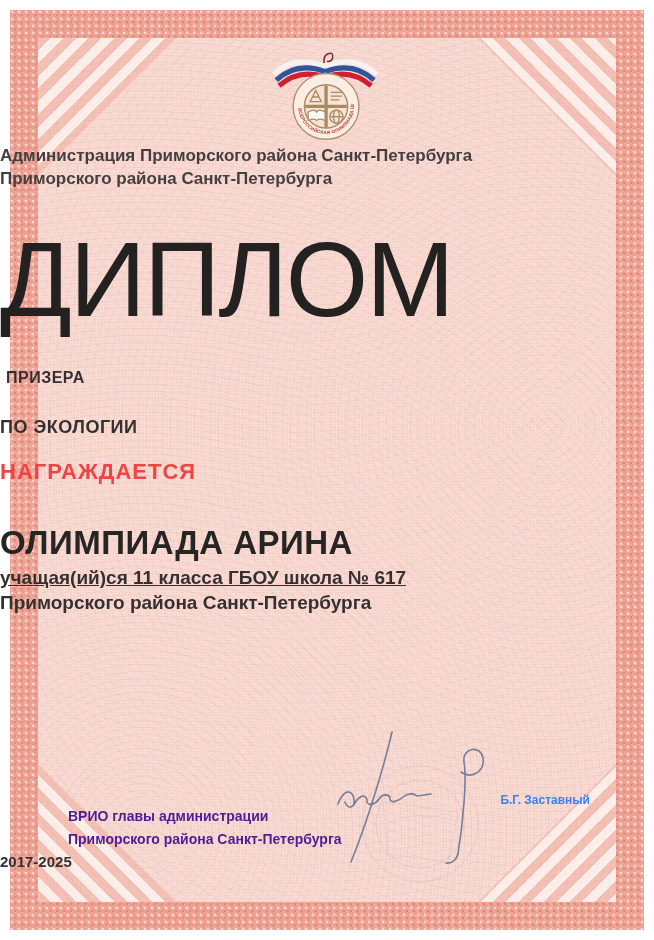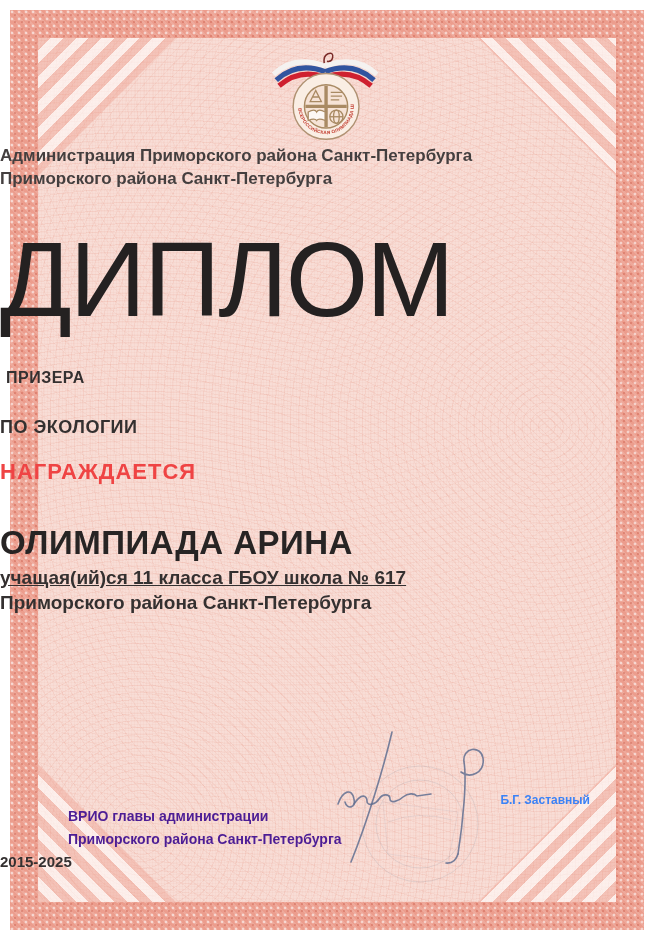--- a/index.html
+++ b/index.html
@@ -171,16 +171,16 @@
         <path d="M130 132 q -3 10 -12 9"></path>
       </g>
     </svg>
 
     <div class="sig-block-left">
       <div>ВРИО главы администрации</div>
       <div>Приморского района Санкт-Петербурга</div>
     </div>
     <div class="sig-name">Б.Г. Заставный</div>
 
-    <div class="center-text year-line">2015-2025</div>
+    <div class="center-text year-line">2017-2025</div>
 
   </div>
 </div>
 
 </body></html>

